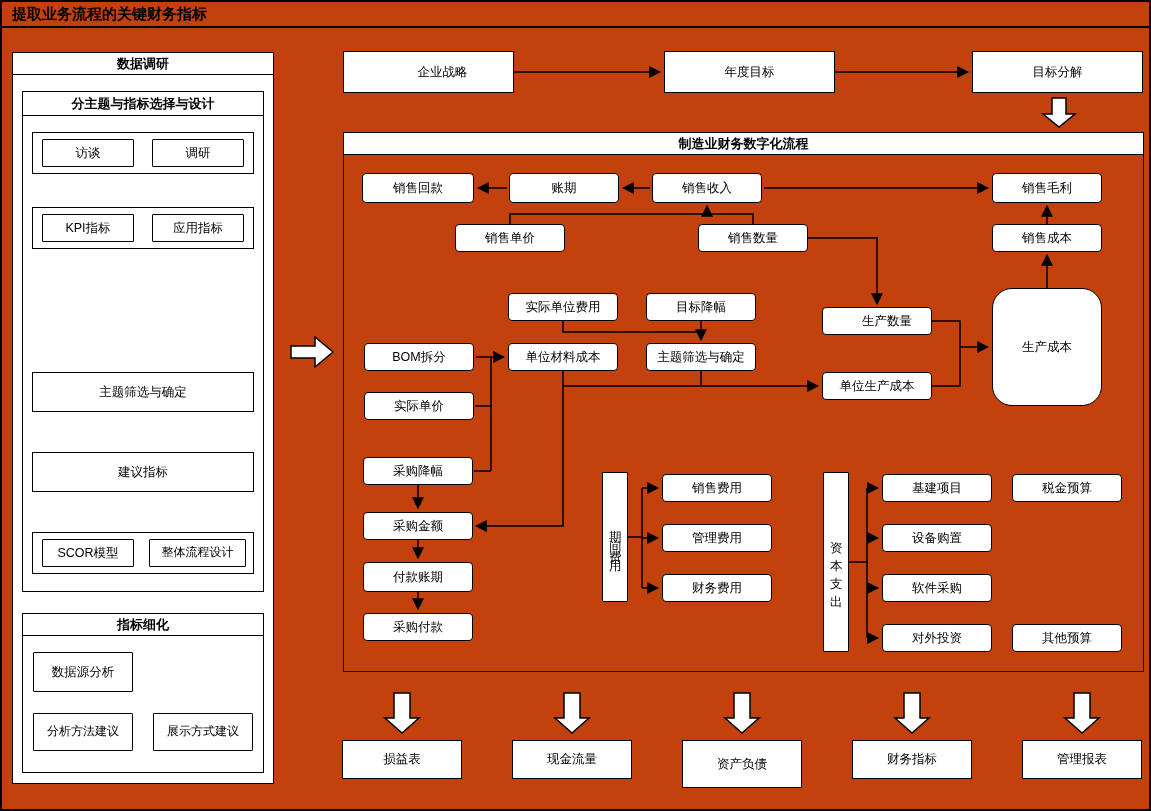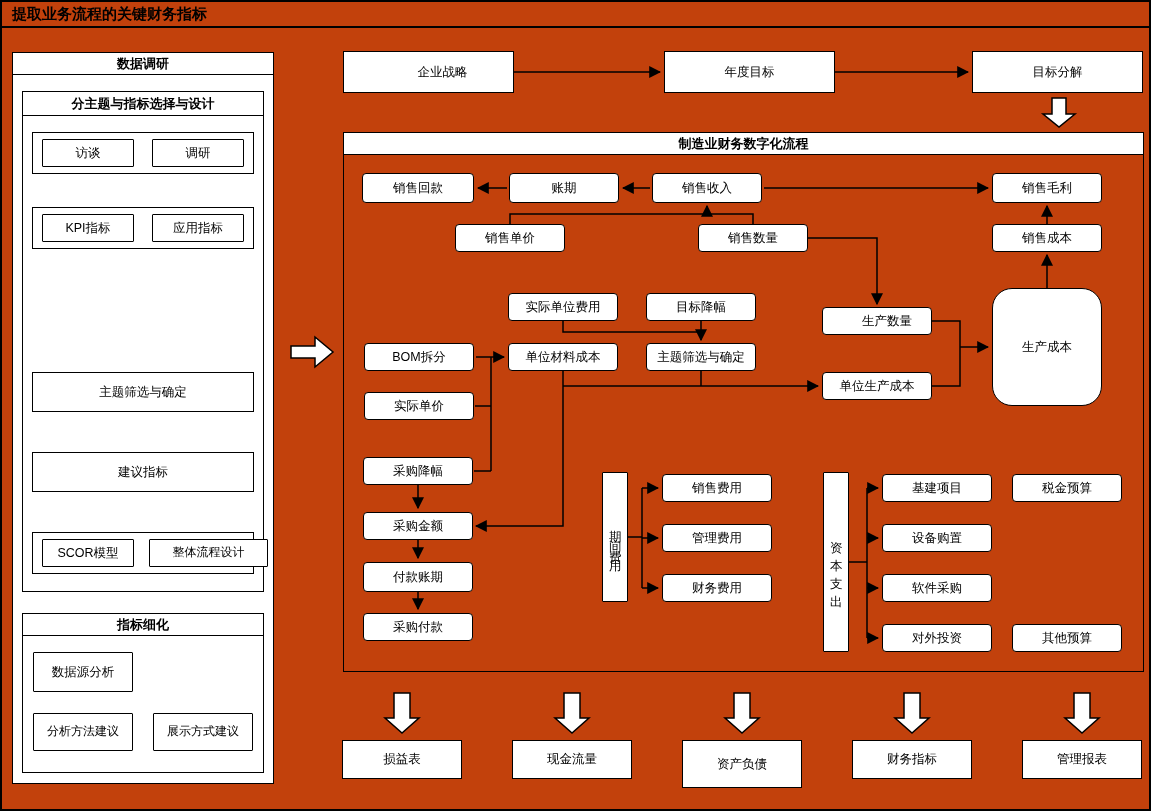--- a/index.html
+++ b/index.html
@@ -123,21 +123,21 @@
 
   <div class="box" style="left:30px; top:205px; width:222px; height:42px;"></div>
   <div class="box rounded2" style="left:40px; top:212px; width:92px; height:28px;">KPI指标</div>
   <div class="box rounded2" style="left:150px; top:212px; width:92px; height:28px;">应用指标</div>
 
   <div class="box" style="left:30px; top:370px; width:222px; height:40px;">主题筛选与确定</div>
   <div class="box" style="left:30px; top:450px; width:222px; height:40px;">建议指标</div>
 
   <div class="box" style="left:30px; top:530px; width:222px; height:42px;"></div>
   <div class="box rounded2" style="left:40px; top:537px; width:92px; height:28px;">SCOR模型</div>
-  <div class="box rounded2" style="left:147px; top:537px; width:119px; height:28px; font-size:12px;">整体流程设计</div>
+  <div class="box rounded2" style="left:147px; top:537px; width:97px; height:28px; font-size:12px;">整体流程设计</div>
 
   <div class="section" style="left:20px; top:611px; width:242px; height:160px;">
     <div class="sec-title" style="height:22px;">指标细化</div>
   </div>
   <div class="box rounded2" style="left:31px; top:650px; width:100px; height:40px;">数据源分析</div>
   <div class="box rounded2" style="left:31px; top:711px; width:100px; height:38px; font-size:12px;">分析方法建议</div>
   <div class="box rounded2" style="left:151px; top:711px; width:100px; height:38px; font-size:12px;">展示方式建议</div>
 
   <div class="box" style="left:341px; top:49px; width:171px; height:42px;padding-left:28px;">企业战略</div>
   <div class="box" style="left:662px; top:49px; width:171px; height:42px;">年度目标</div>

